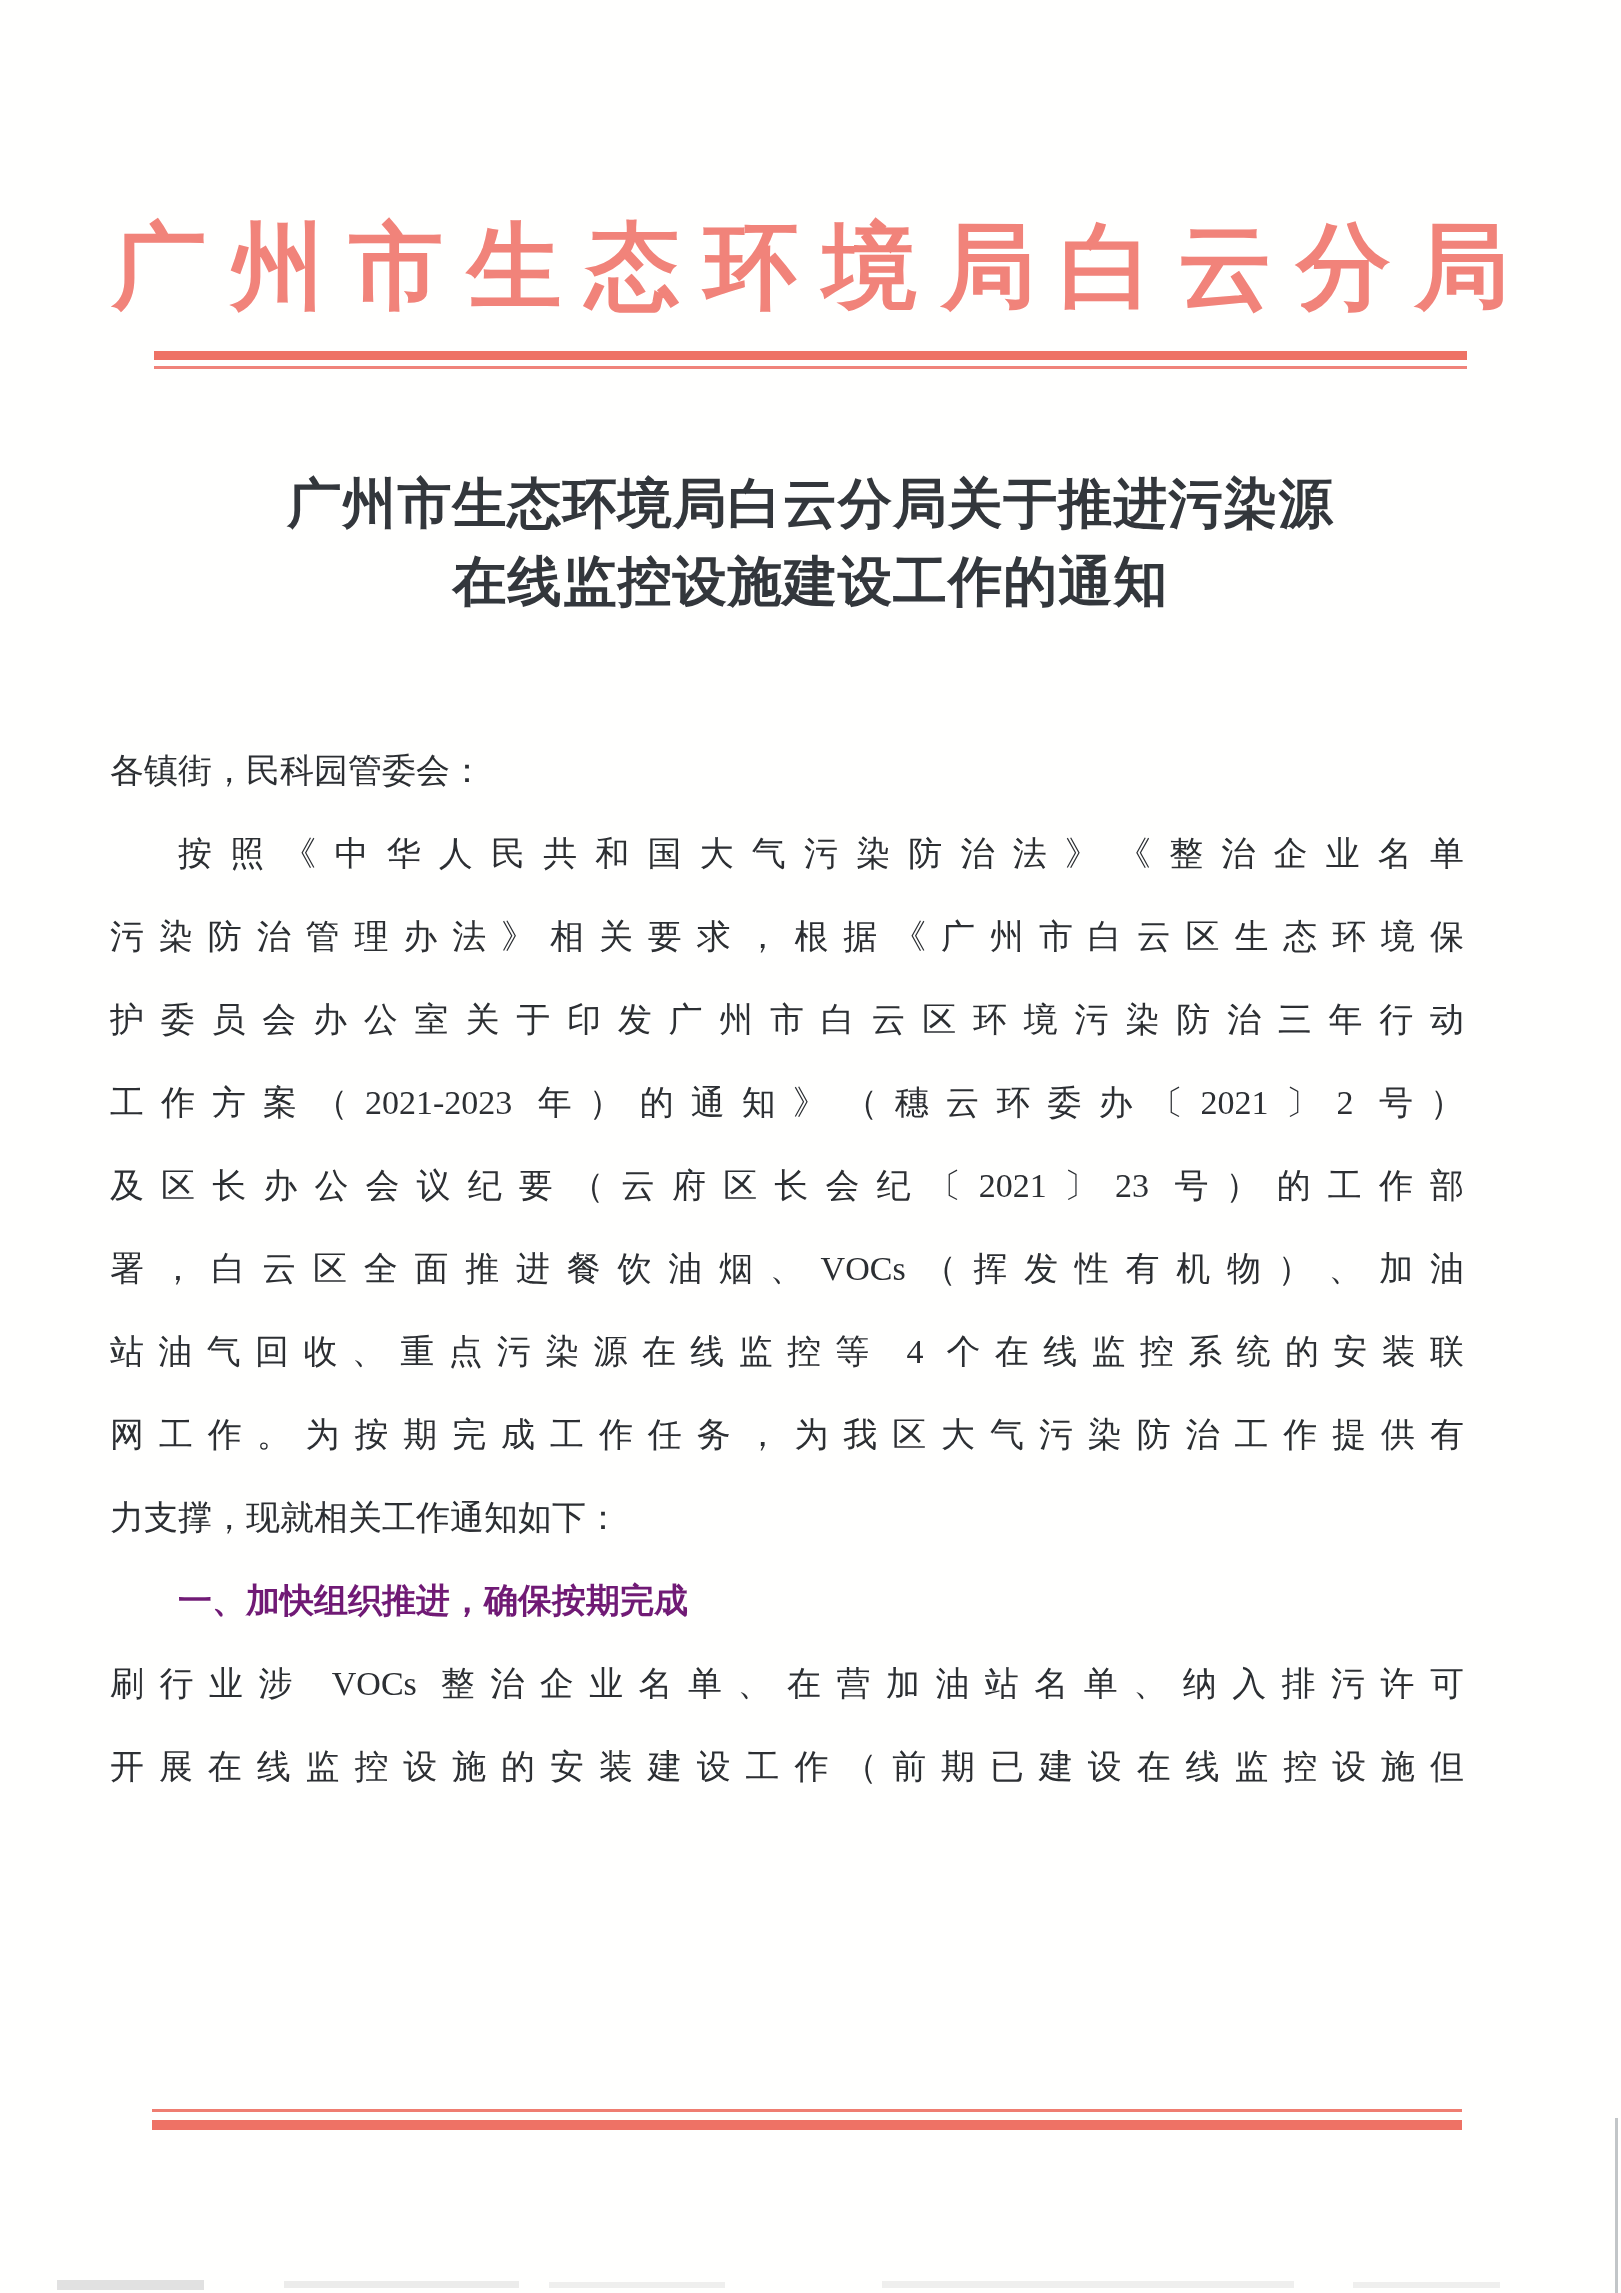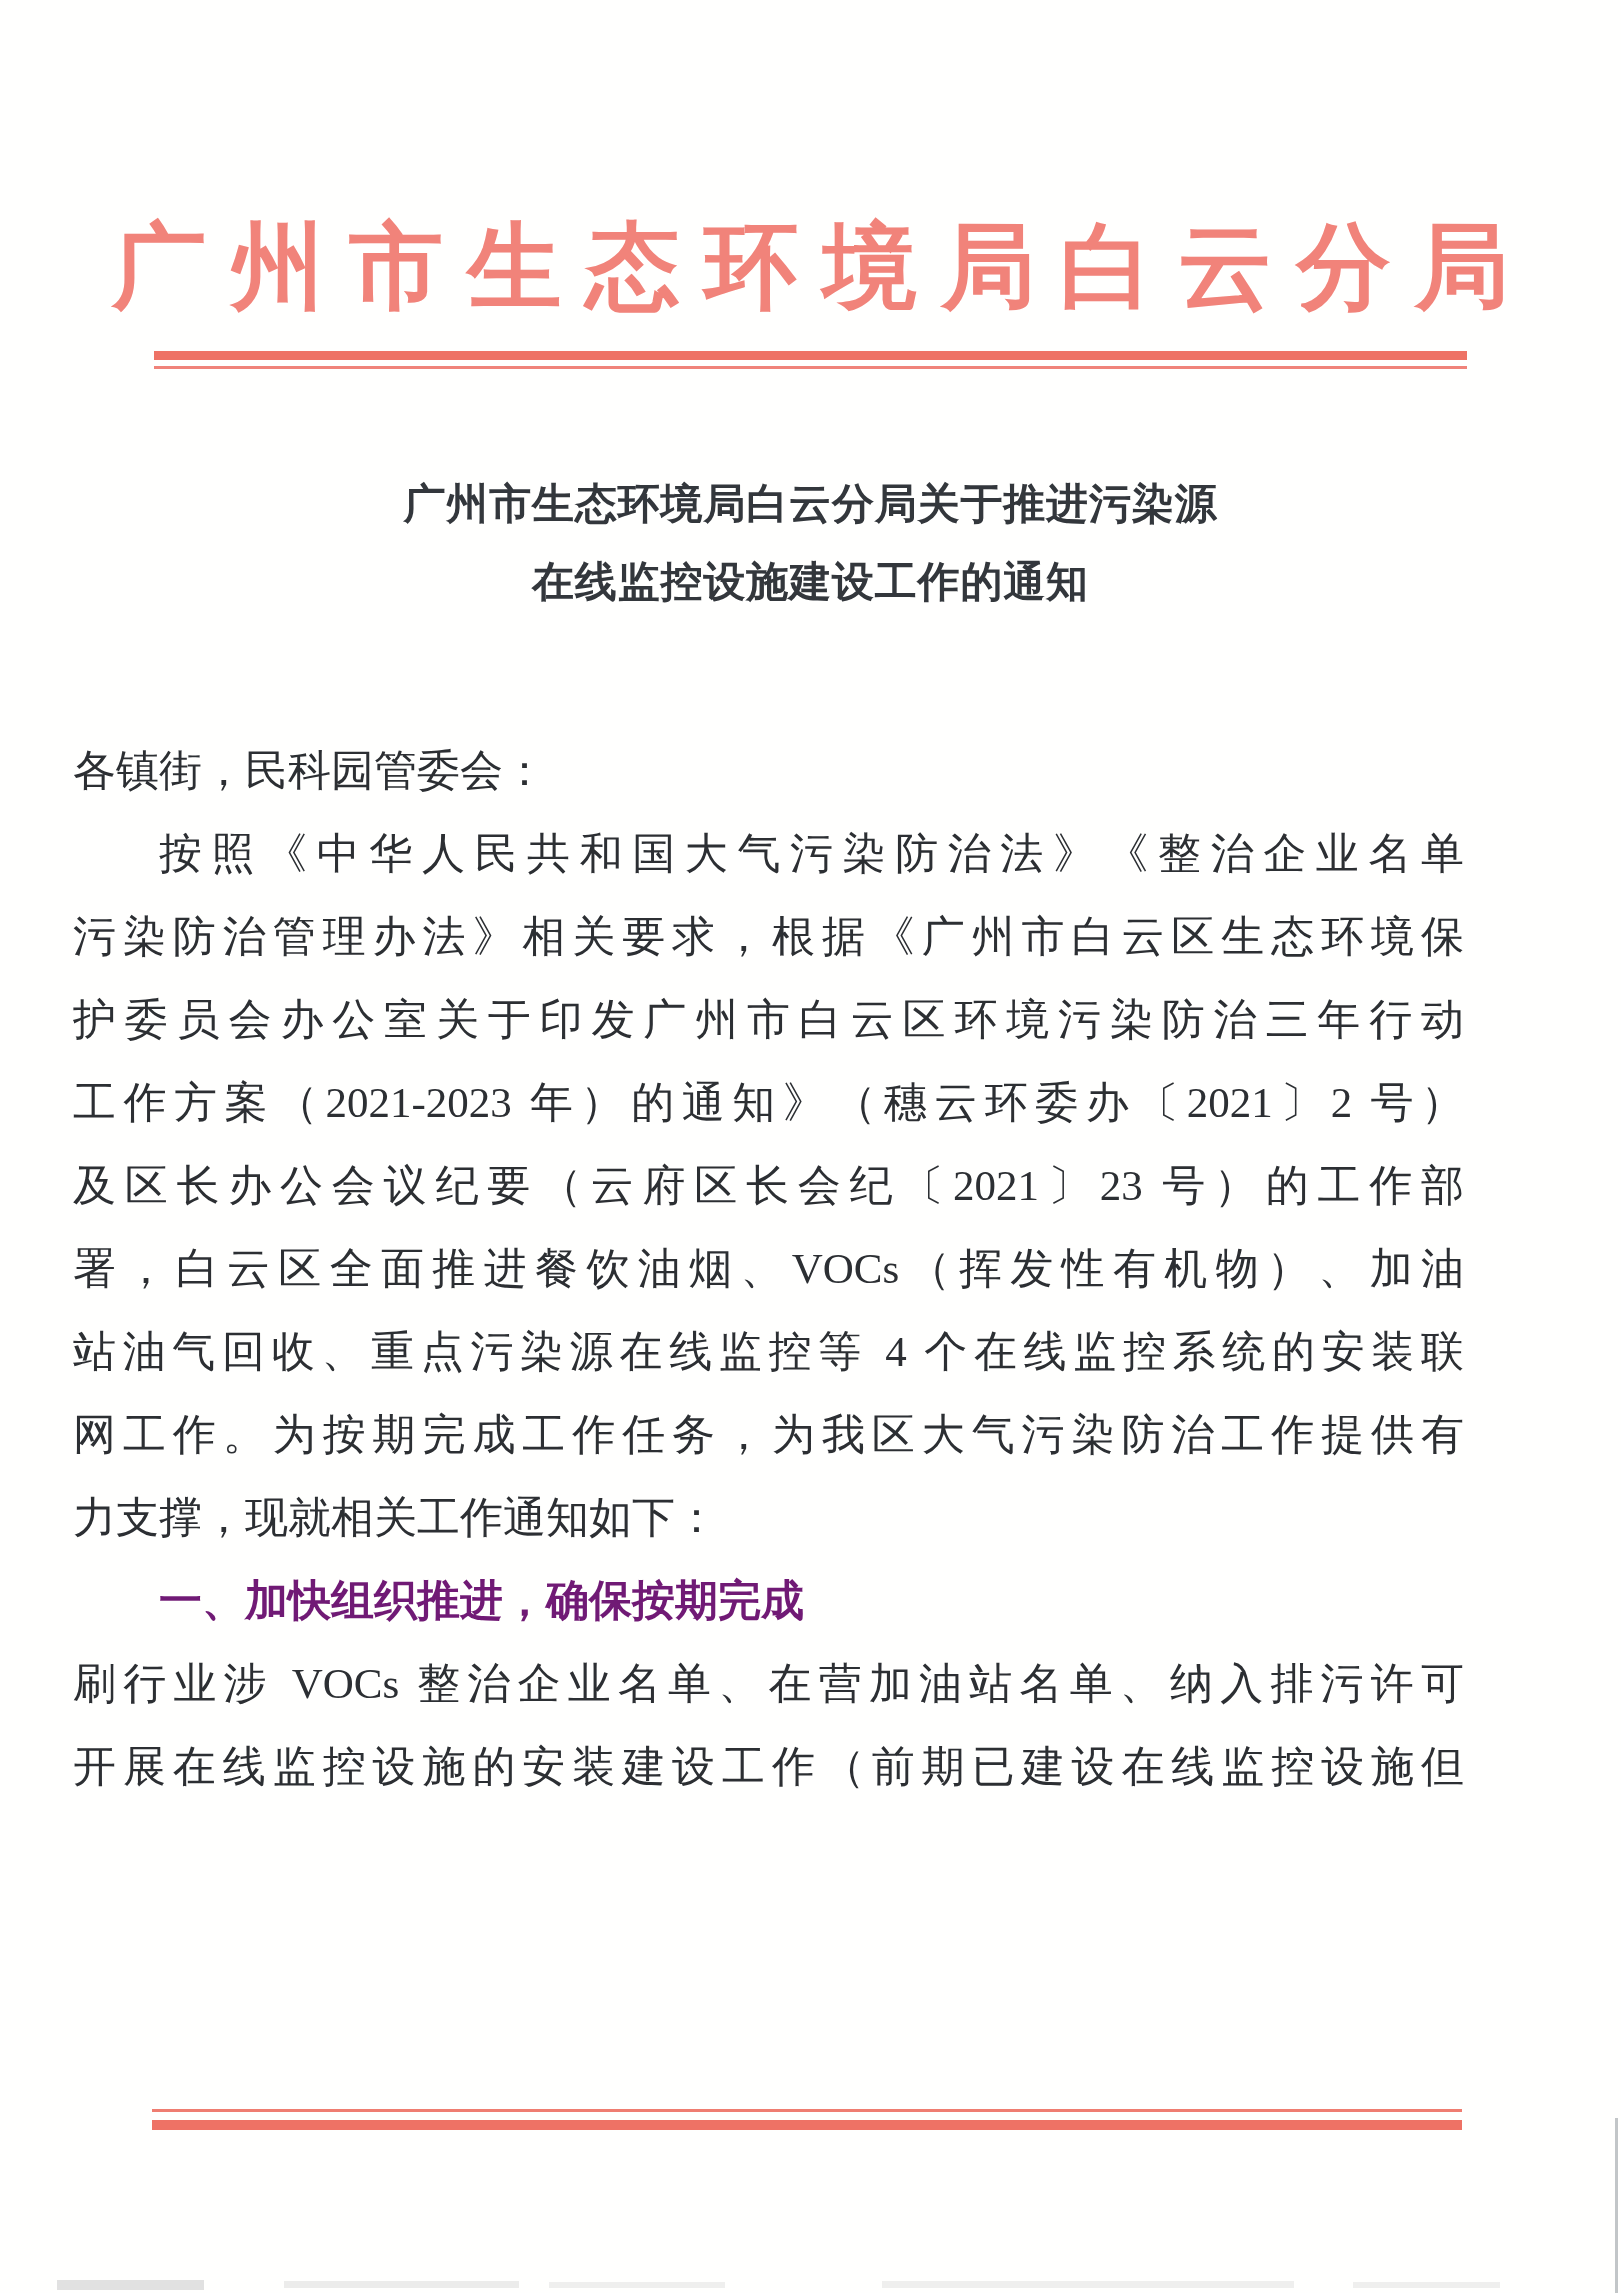--- a/index.html
+++ b/index.html
@@ -26,28 +26,28 @@
   }
   .rules-top { margin:21.6px 154px 0 154px; }
   .rules-top .thick { height:9.8px; background:#ee7265; }
   .rules-top .thin  { height:2.9px;  background:#f0837a; margin-top:5.9px; }
   
   .doc-title {
     margin-top:96px;
     text-align:center;
     font-weight:bold;
     color:#33373c;
-    font-size:42px;
+    font-size:54px;
     line-height:78px;
     letter-spacing:0.02em;
   }
   
   .body-text {
-    margin:108px 157px 0 73px;
-    font-size:43px;
+    margin:108px 157px 0 110px;
+    font-size:34px;
     color:#2c2f33;
   }
   .line {
     height:83px;
     line-height:83px;
     text-align:justify;
     text-justify:inter-character;
     white-space:nowrap;
   }
   .line.fill { text-align-last:justify; }

